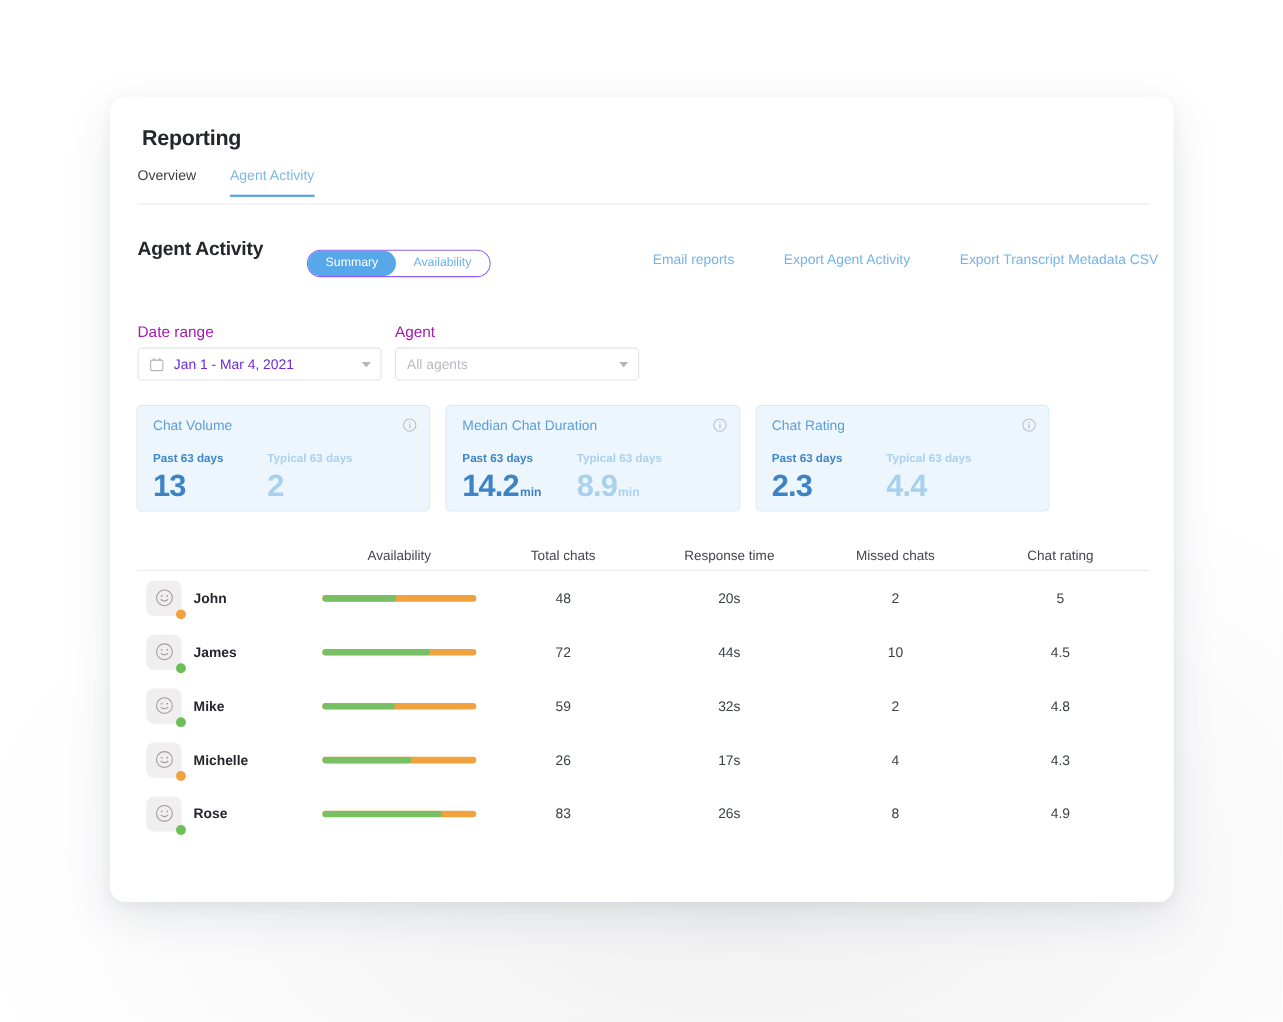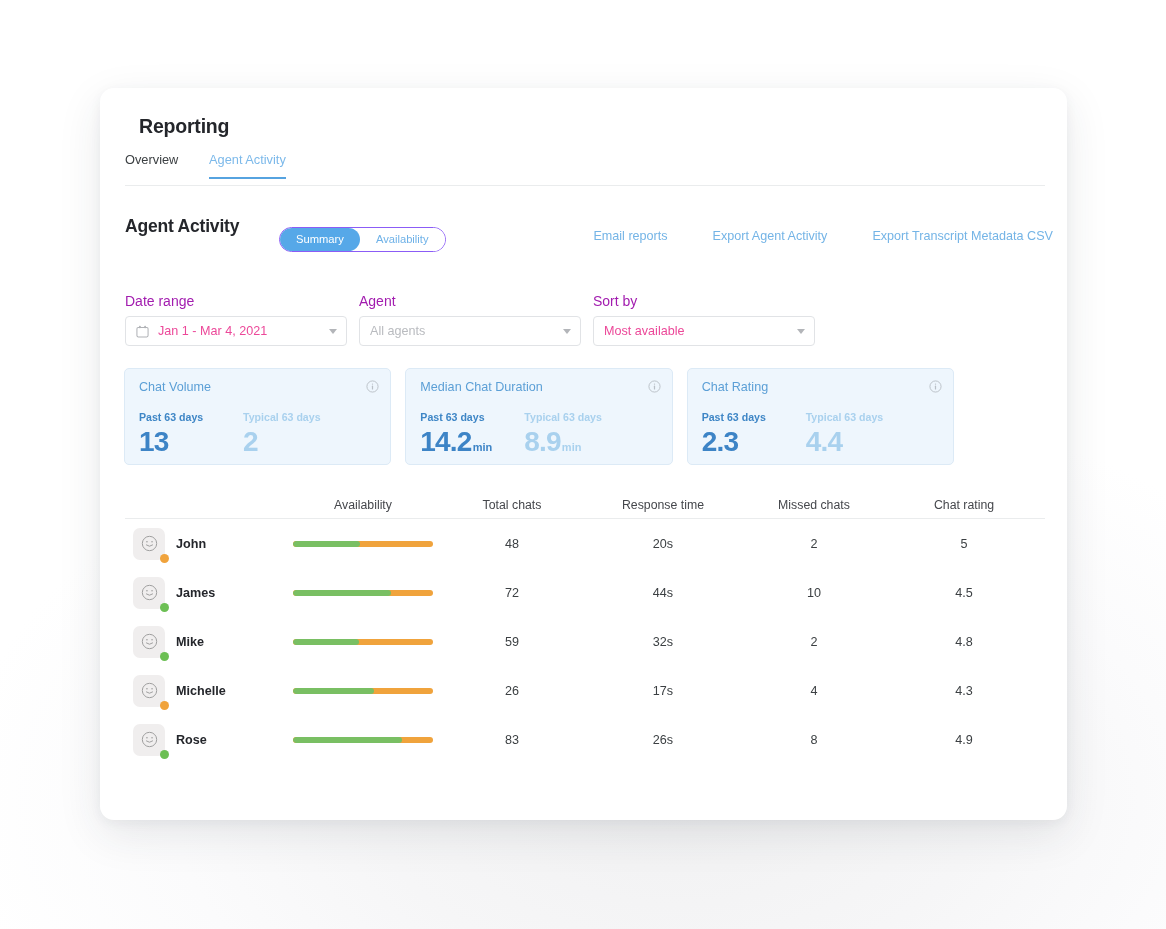--- a/index.html
+++ b/index.html
@@ -32,21 +32,21 @@
     height: 732px;
     background: #ffffff;
     border-radius: 14px;
     box-shadow: 0 14px 44px rgba(40,45,60,0.10), 0 3px 12px rgba(40,45,60,0.05);
     overflow: hidden;
   }
 
   
   .page-title {
     position: absolute;
-    left: 39px;
+    left: 29px;
     top: 27px;
     font-size: 19.5px;
     font-weight: bold;
     color: #24262b;
     letter-spacing: -0.2px;
   }
 
   .tabbar {
     position: absolute;
     left: 25px;
@@ -145,21 +145,21 @@
     border: 1px solid #e1e3e6;
     border-radius: 4px;
     background: #ffffff;
     display: flex;
     align-items: center;
     padding: 0 10px;
     cursor: pointer;
   }
   .filter-value {
     font-size: 12.6px;
-    color: #ec4899;
+    color: #6d28d9;
     white-space: nowrap;
     overflow: hidden;
   }
   .filter-value.placeholder { color: #b9bbbf; }
   .cal-icon { width: 13px; height: 13px; margin-right: 9px; flex: 0 0 auto; }
   .caret {
     position: absolute;
     right: 9px;
     top: 50%;
     margin-top: -2px;
@@ -340,27 +340,20 @@
 
     <div class="filter">
       <div class="filter-label">Agent</div>
       <div class="filter-control">
         <span class="filter-value placeholder">All agents</span>
         <span class="caret"></span>
       </div>
     </div>
 
 
-    <div class="filter">
-      <div class="filter-label">Sort by</div>
-      <div class="filter-control">
-        <span class="filter-value">Most available</span>
-        <span class="caret"></span>
-      </div>
-    </div>
 
   </div>
 
   <div class="stats">
 
     <div class="stat-card">
       <div class="stat-title">Chat Volume</div>
       <svg class="info-icon" viewBox="0 0 14 14">
         <circle cx="7" cy="7" r="6" fill="none" stroke="#b9bfc6" stroke-width="1"></circle>
         <circle cx="7" cy="4.4" r="0.75" fill="#b9bfc6"></circle>

